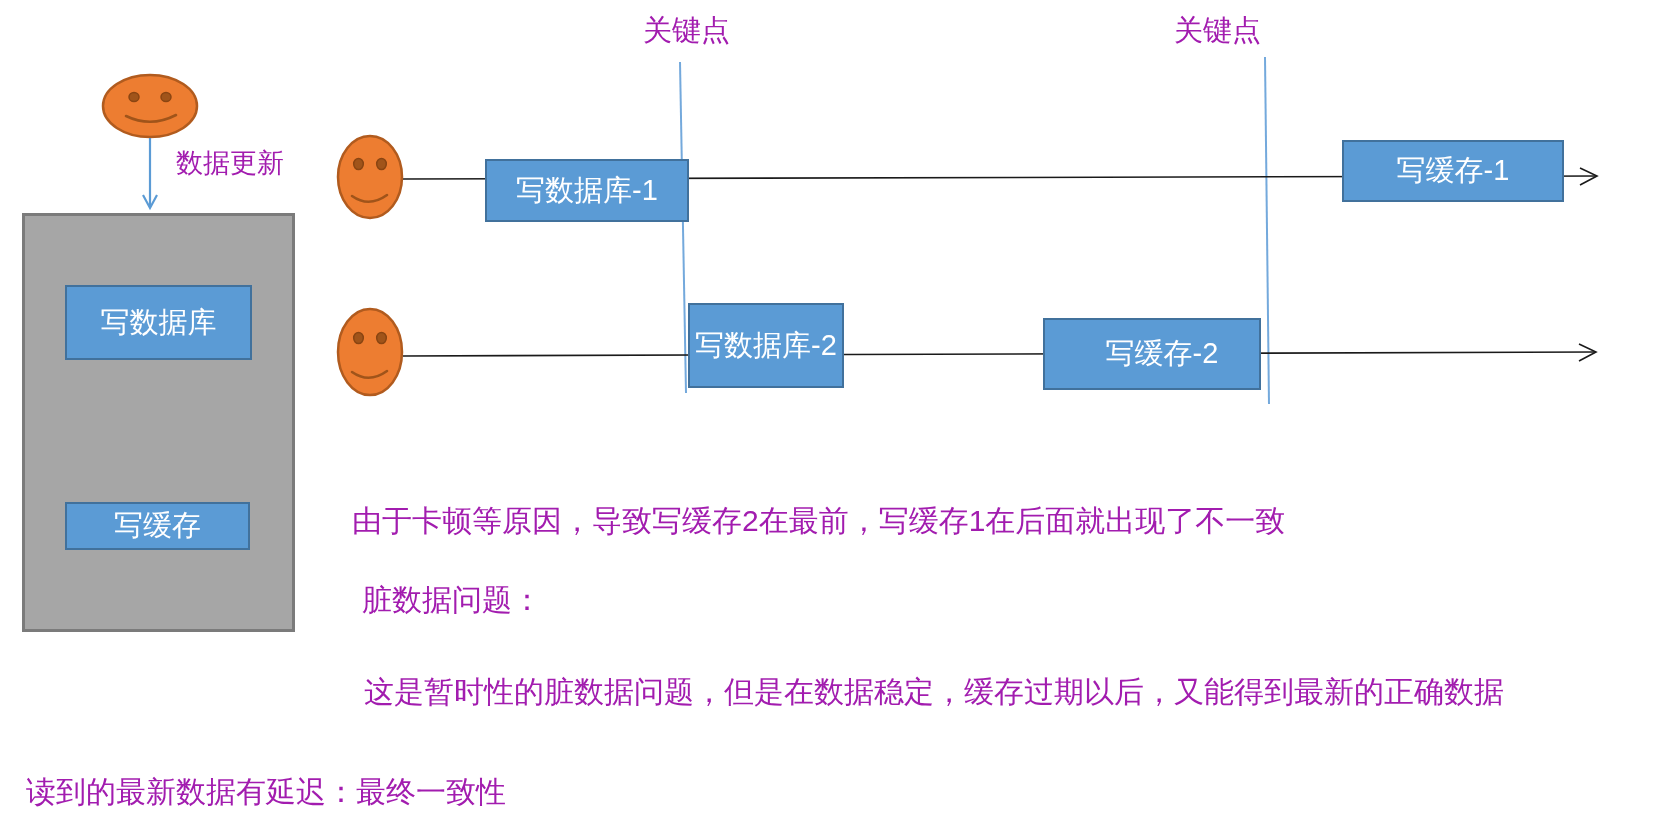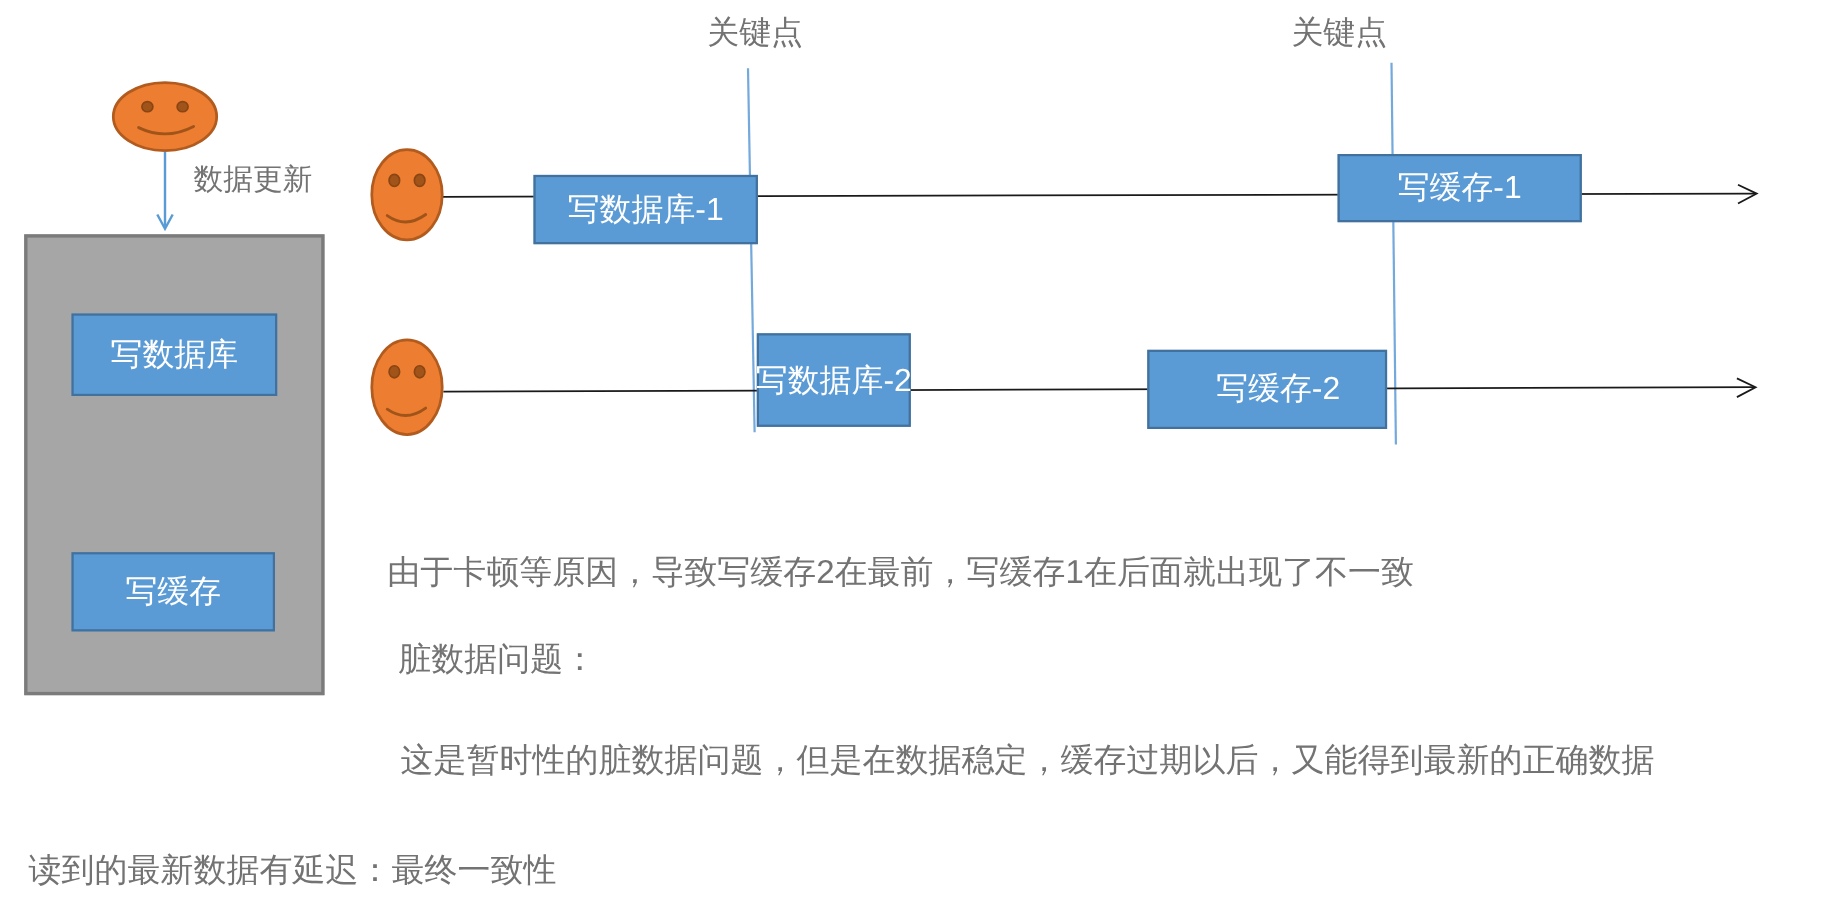--- a/index.html
+++ b/index.html
@@ -32,41 +32,41 @@
     color: #ffffff;
     font-size: 29px;
     display: flex;
     align-items: center;
     justify-content: center;
     white-space: nowrap;
     z-index: 2;
   }
   .label {
     position: absolute;
-    color: #737373;
+    color: #a21caf;
     white-space: nowrap;
     z-index: 3;
     line-height: 1.15;
   }
   .label-update { left: 176px; top: 148px; font-size: 27px; }
   .label-key1   { left: 643px; top: 14px;  font-size: 29px; }
   .label-key2   { left: 1174px; top: 14px; font-size: 29px; }
   .note1 { left: 352px; top: 504px; font-size: 30px; }
   .note2 { left: 362px; top: 583px; font-size: 30px; }
   .note3 { left: 364px; top: 675px; font-size: 30px; }
   .note4 { left: 26px;  top: 775px; font-size: 30px; }
 
   
   .box-sys-db    { left: 65px; top: 285px; width: 187px; height: 75px; }
-  .box-sys-cache { left: 65px; top: 502px; width: 185px; height: 72px; }
+  .box-sys-cache { left: 65px; top: 502px; width: 185px; height: 48px; }
   
   .box-t1-db     { left: 485px;  top: 159px; width: 204px; height: 63px; }
-  .box-t1-cache  { left: 1216px; top: 140px; width: 222px; height: 62px; }
+  .box-t1-cache  { left: 1342px; top: 140px; width: 222px; height: 62px; }
   
-  .box-t2-db     { left: 688px;  top: 303px; width: 140px; height: 85px; }
+  .box-t2-db     { left: 688px;  top: 303px; width: 156px; height: 85px; }
   .box-t2-cache  { left: 1043px; top: 318px; width: 218px; height: 72px; padding-left: 20px; }
 
   
   .tl         { stroke: var(--timeline-black, #1A1A1A); stroke-width: 1.6; fill: none; }
   .key-line   { stroke: var(--key-line-blue, #74A9DC); stroke-width: 2; fill: none; }
   .blue-arrow { stroke: var(--box-blue, #5B9BD5); stroke-width: 2.2; fill: none; }
   .face-body  { fill: var(--face-orange, #ED7D31); stroke: var(--face-orange-border, #B15B1E); stroke-width: 2.5; }
   .face-eye   { fill: #A0541A; stroke: #8A4512; stroke-width: 1.5; }
   .face-smile { fill: none; stroke: #A0541A; stroke-width: 2.6; stroke-linecap: round; }
 </style>

